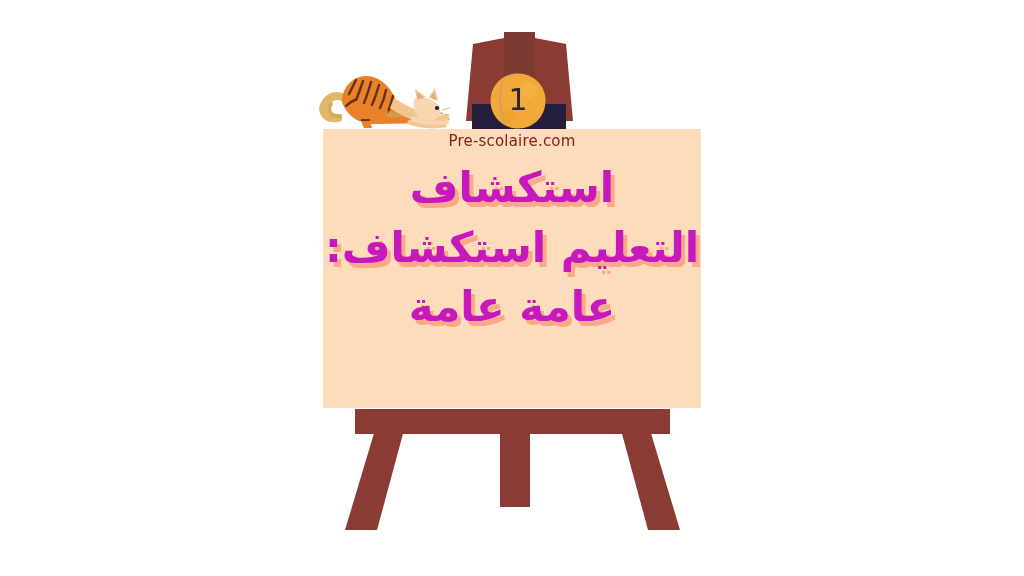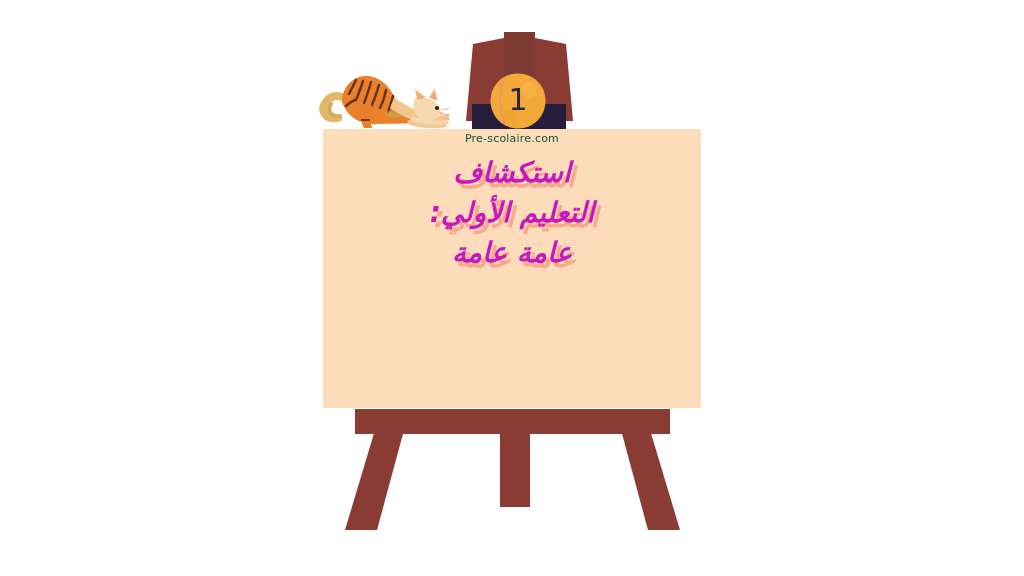--- a/index.html
+++ b/index.html
@@ -77,44 +77,43 @@
     background: #fcdcbb;
     z-index: 4;
     display: flex;
     flex-direction: column;
     align-items: center;
   }
 
   .watermark {
     margin-top: 3px;
     font-family: "DejaVu Sans", "Liberation Sans", sans-serif;
-    font-size: 11px;
+    font-size: 15px;
     font-weight: 400;
-    color: #14532d;
+    color: #7f1d1d;
     direction: ltr;
     letter-spacing: 0.2px;
     white-space: nowrap;
   }
 
   .title-block {
     width: 100%;
     margin-top: 8px;
     text-align: center;
     direction: rtl;
   }
   .title-line {
     font-family: "DejaVu Sans", "Liberation Sans", sans-serif;
-    font-size: 28px;
+    font-size: 42px;
     font-weight: 700;
     color: #c718bd;
     line-height: 1.42;
     white-space: nowrap;
     text-shadow: 4px 5px 0 #f9a98a;
     direction: rtl;
-    font-style: italic;
   }
 
   
   .easel-legs {
     position: absolute;
     left: 0; top: 0;
     width: 1024px; height: 576px;
     z-index: 3;
     pointer-events: none;
   }
@@ -196,18 +195,18 @@
 
     <rect x="500" y="430" width="30" height="77" fill="#8a3b34"></rect>
 
     <rect x="355" y="409" width="315" height="25" fill="#8a3b34"></rect>
   </svg>
 
   <div class="board">
     <div class="watermark">Pre-scolaire.com</div>
     <div class="title-block">
       <div class="title-line">استكشاف</div>
-      <div class="title-line">التعليم الأولي:</div>
+      <div class="title-line">التعليم استكشاف:</div>
       <div class="title-line">عامة عامة</div>
     </div>
   </div>
 
 </div>
 
 </body></html>

